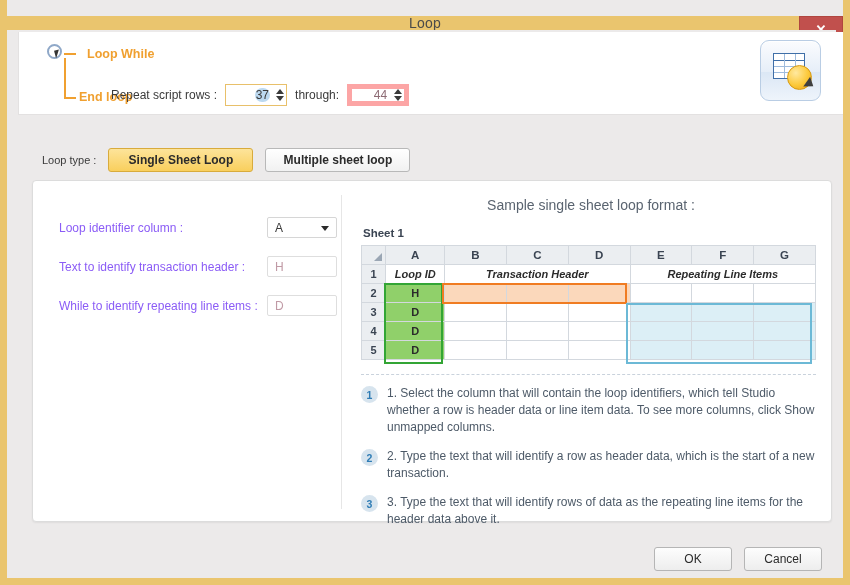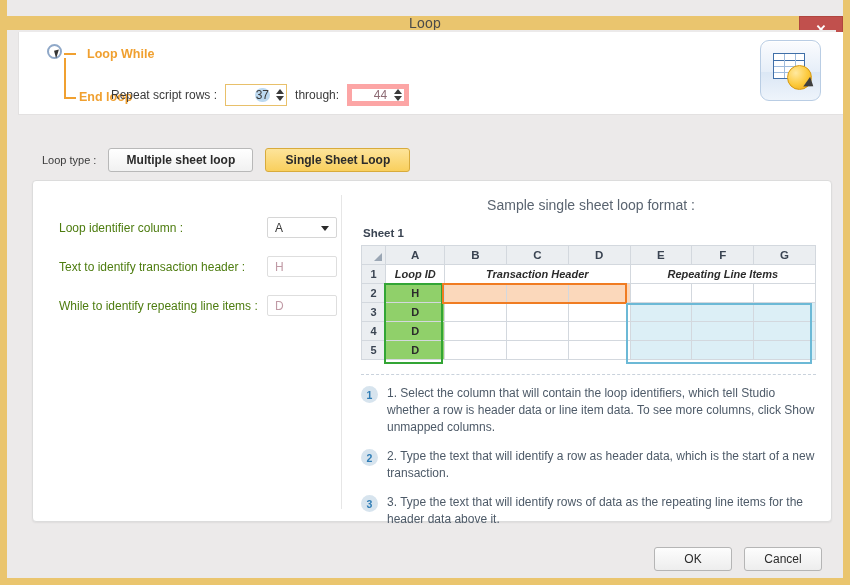--- a/index.html
+++ b/index.html
@@ -261,21 +261,21 @@
 
   .left-col { position: absolute; left: 26px; top: 32px; width: 278px; }
   .form-row {
     display: flex;
     align-items: center;
     height: 29px;
     margin-bottom: 10px;
   }
   .form-row .lbl {
     font-size: 12px;
-    color: #4d7c0f;
+    color: #8b5cf6;
     flex: 1;
     white-space: nowrap;
   }
   .sel-box {
     position: relative;
     width: 70px; height: 21px;
     background: #ffffff;
     border: 1px solid #d6d6d6;
     border-radius: 2px;
     font-size: 12px;
@@ -504,22 +504,22 @@
       <div class="big-icon">
         <div class="icon-grid"></div>
         <div class="icon-loop">
           <div class="icon-loop-arrow"></div>
         </div>
       </div>
     </div>
 
     <div class="looptype-row">
       <span class="lt-label">Loop type :</span>
+      <button class="btn-toggle sel">Single Sheet Loop</button>
       <button class="btn-toggle">Multiple sheet loop</button>
-      <button class="btn-toggle sel">Single Sheet Loop</button>
     </div>
 
     <div class="main-panel">
 
       <div class="left-col">
 
         <div class="form-row">
           <span class="lbl">Loop identifier column :</span>
           <div class="sel-box">
             <span>A</span>

